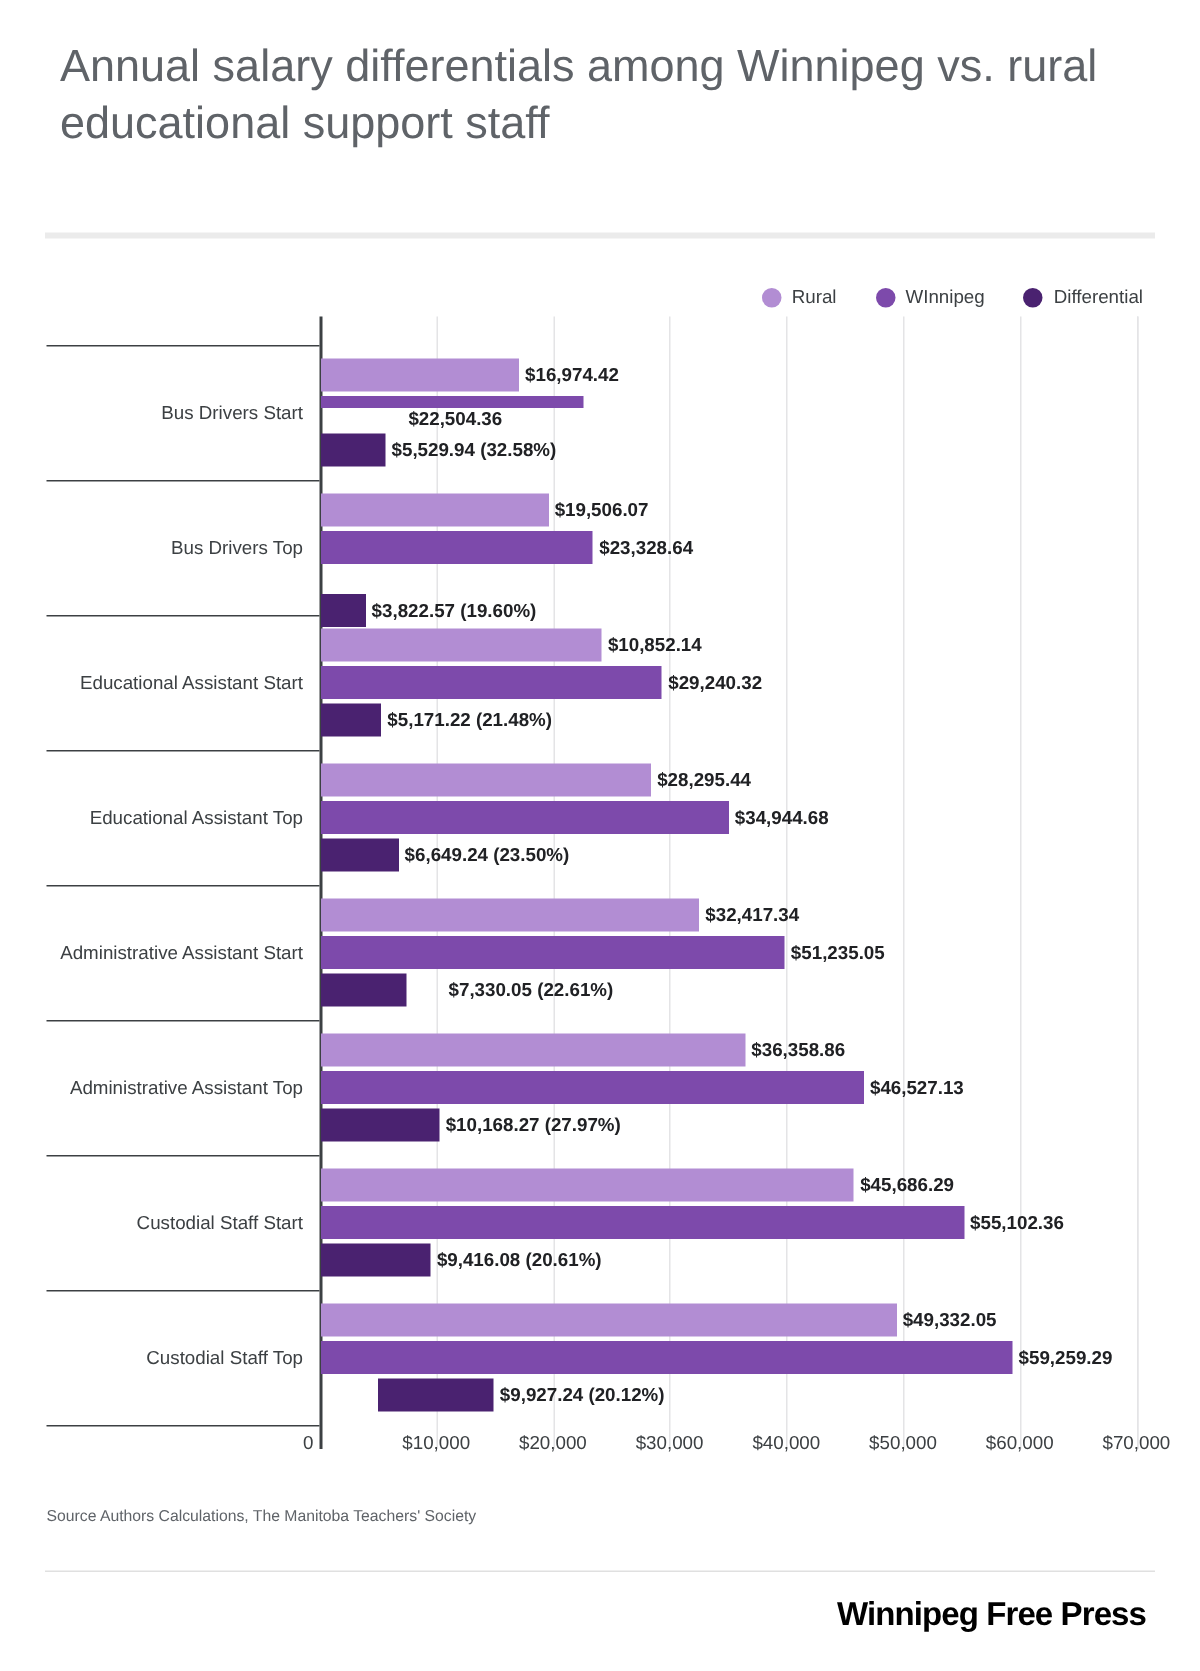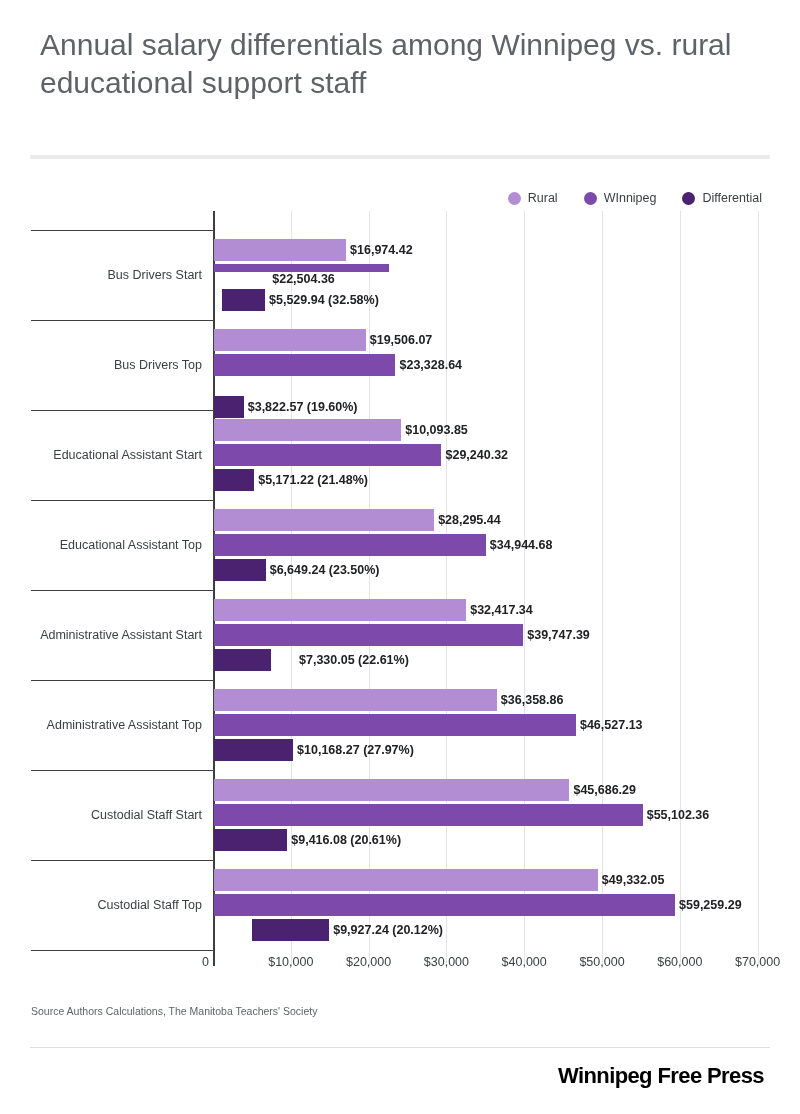--- a/index.html
+++ b/index.html
@@ -256,21 +256,21 @@
 <div class="group" style="top: 230px;">
       <div class="cat-label">Bus Drivers Start</div>
       <div class="bar-row" style="top: 9px;">
         <div class="bar" style="width: 132.061px; background: rgb(178, 141, 211);"></div>
         <span class="bar-value">$16,974.42</span>
       </div>
       <div class="bar-row" style="top: 34px; flex-direction: column;">
         <div class="bar" style="width: 175.084px; background: rgb(125, 74, 171);"></div>
         <span class="bar-value">$22,504.36</span>
       </div>
-      <div class="bar-row" style="top: 59px; padding-left: 8px;">
+      <div class="bar-row" style="top: 59px;">
         <div class="bar" style="width: 43.0229px; background: rgb(74, 34, 112);"></div>
         <span class="bar-value">$5,529.94 (32.58%)</span>
       </div>
     </div>
     <div class="group" style="top: 320px;">
       <div class="cat-label">Bus Drivers Top</div>
       <div class="bar-row" style="top: 9px;">
         <div class="bar" style="width: 151.757px; background: rgb(178, 141, 211);"></div>
         <span class="bar-value">$19,506.07</span>
       </div>
@@ -280,21 +280,21 @@
       </div>
       <div class="bar-row" style="top: 76px;">
         <div class="bar" style="width: 29.7396px; background: rgb(74, 34, 112);"></div>
         <span class="bar-value">$3,822.57 (19.60%)</span>
       </div>
     </div>
     <div class="group" style="top: 410px;">
       <div class="cat-label">Educational Assistant Start</div>
       <div class="bar-row" style="top: 9px;">
         <div class="bar" style="width: 187.258px; background: rgb(178, 141, 211);"></div>
-        <span class="bar-value">$10,093.85</span>
+        <span class="bar-value">$10,852.14</span>
       </div>
       <div class="bar-row" style="top: 34px;">
         <div class="bar" style="width: 227.49px; background: rgb(125, 74, 171);"></div>
         <span class="bar-value">$29,240.32</span>
       </div>
       <div class="bar-row" style="top: 59px;">
         <div class="bar" style="width: 40.2321px; background: rgb(74, 34, 112);"></div>
         <span class="bar-value">$5,171.22 (21.48%)</span>
       </div>
     </div>
@@ -314,21 +314,21 @@
       </div>
     </div>
     <div class="group" style="top: 590px;">
       <div class="cat-label">Administrative Assistant Start</div>
       <div class="bar-row" style="top: 9px;">
         <div class="bar" style="width: 252.207px; background: rgb(178, 141, 211);"></div>
         <span class="bar-value">$32,417.34</span>
       </div>
       <div class="bar-row" style="top: 34px;">
         <div class="bar" style="width: 309.235px; background: rgb(125, 74, 171);"></div>
-        <span class="bar-value">$39,747.39</span>
+        <span class="bar-value">$51,235.05</span>
       </div>
       <div class="bar-row" style="top: 59px; gap: 24px;">
         <div class="bar" style="width: 57.0278px; background: rgb(74, 34, 112);"></div>
         <span class="bar-value">$7,330.05 (22.61%)</span>
       </div>
     </div>
     <div class="group" style="top: 680px;">
       <div class="cat-label">Administrative Assistant Top</div>
       <div class="bar-row" style="top: 9px;">
         <div class="bar" style="width: 282.872px; background: rgb(178, 141, 211);"></div>

